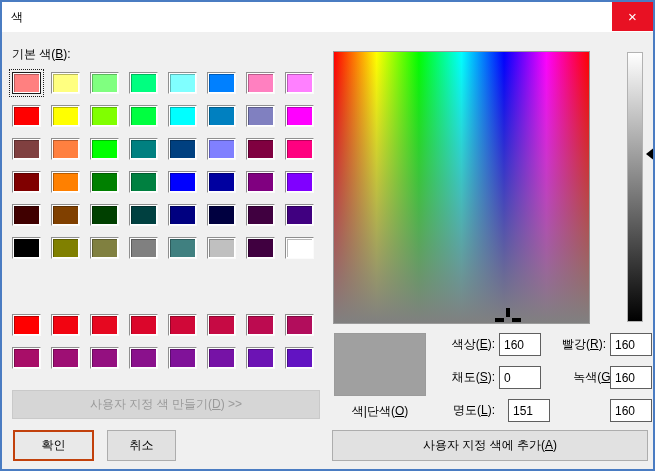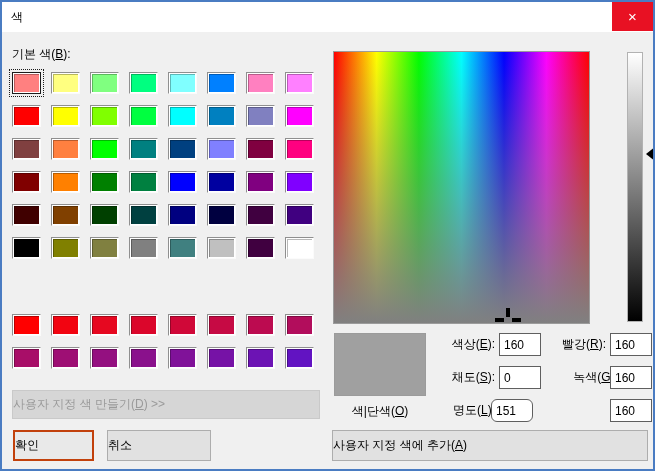--- a/index.html
+++ b/index.html
@@ -14,21 +14,21 @@
   .title{left:9px;top:0;line-height:30px;}
   .closebtn{right:0;top:0;width:41px;height:29px;background:#e81123;color:#fff;
     display:flex;align-items:center;justify-content:center;font-size:15px;cursor:pointer;}
   .label{white-space:nowrap;}
   .key{text-decoration:underline;}
   .grid{display:grid;grid-template-columns:repeat(8,29px);gap:11px 10px;}
   .swatch{width:29px;height:22px;box-sizing:border-box;border:1px solid;
     border-color:#8f8f8f #fbfbfb #fbfbfb #8f8f8f;background:#fff;padding:1px;cursor:pointer;}
   .swatch .swin{width:100%;height:100%;box-shadow:inset 1px 1px 0 rgba(0,0,0,.28);}
   .swatch.selected{border:1px solid #1c1c1c;outline:1px dotted #1c1c1c;outline-offset:2px;}
-  .btn{display:flex;align-items:center;background:#e1e1e1;
+  .btn{display:flex;align-items:center;justify-content:center;background:#e1e1e1;
     border:1px solid #adadad;box-sizing:border-box;cursor:pointer;}
   .btn.focused{border:2px solid #c2410c;background:#e9e9e9;}
   .btn.disabled{background:#d6d6d6;border-color:#c9c9c9;color:#9a9a9a;cursor:default;}
   .hsfield{left:331px;top:49px;width:257px;height:273px;box-sizing:border-box;
     border:1px solid #9b9b9b;overflow:hidden;cursor:crosshair;
     background:
       linear-gradient(to bottom, rgba(128,128,128,0) 0%, rgba(128,128,128,1) 100%),
       linear-gradient(to right,#ff0000 0%,#ffff00 16.7%,#00ff00 33.3%,#00ffff 50%,#0000ff 66.7%,#ff00ff 83.3%,#ff0000 100%);}
   .xbar{position:absolute;background:#000;}
   .lumbar{left:625px;top:50px;width:16px;height:270px;box-sizing:border-box;border:1px solid #b2b2b2;
@@ -256,21 +256,21 @@
     </div>
 
   <div class="abs btn disabled" style="left:10px;top:388px;width:308px;height:29px;">
     <span><span>사용자 지정 색 만들기(</span><span class="key">D</span><span>) &gt;&gt;</span></span>
   </div>
 
   <div class="abs btn focused" style="left:11px;top:428px;width:81px;height:31px;">
     <span>확인</span>
   </div>
 
-  <div class="abs btn" style="left:105px;top:428px;width:104px;height:31px;">
+  <div class="abs btn" style="left:105px;top:428px;width:69px;height:31px;">
     <span>취소</span>
   </div>
 
   <div class="abs hsfield">
     <div class="xbar" style="left:172px;top:256px;width:4px;height:9px;"></div>
     <div class="xbar" style="left:161px;top:266px;width:9px;height:4px;"></div>
     <div class="xbar" style="left:178px;top:266px;width:9px;height:4px;"></div>
   </div>
 
   <div class="abs lumbar"></div>
@@ -288,21 +288,21 @@
   <input class="val" style="left: 497px; top: 331px;" value="160">
 
   <div class="abs label flabel" style="left:425px;top:364px;width:68px;">
     <span>채도(</span><span class="key">S</span><span>):</span>
   </div>
   <input class="val" style="left: 497px; top: 364px;" value="0">
 
   <div class="abs label flabel" style="left:425px;top:397px;width:68px;">
     <span>명도(</span><span class="key">L</span><span>):</span>
   </div>
-  <input class="val" style="left: 489px; top: 397px; border-radius: 6px;" value="151">
+  <input class="val" style="left: 506px; top: 397px;" value="151">
 
   <div class="abs label flabel" style="left:540px;top:331px;width:64px;">
     <span>빨강(</span><span class="key">R</span><span>):</span>
   </div>
   <input class="val" style="left: 608px; top: 331px;" value="160">
 
   <div class="abs label flabel" style="left:540px;top:364px;width:64px;margin-left:12px;">
     <span>녹색(</span><span class="key">G</span><span>):</span>
   </div>
   <input class="val" style="left: 608px; top: 364px;" value="160">

